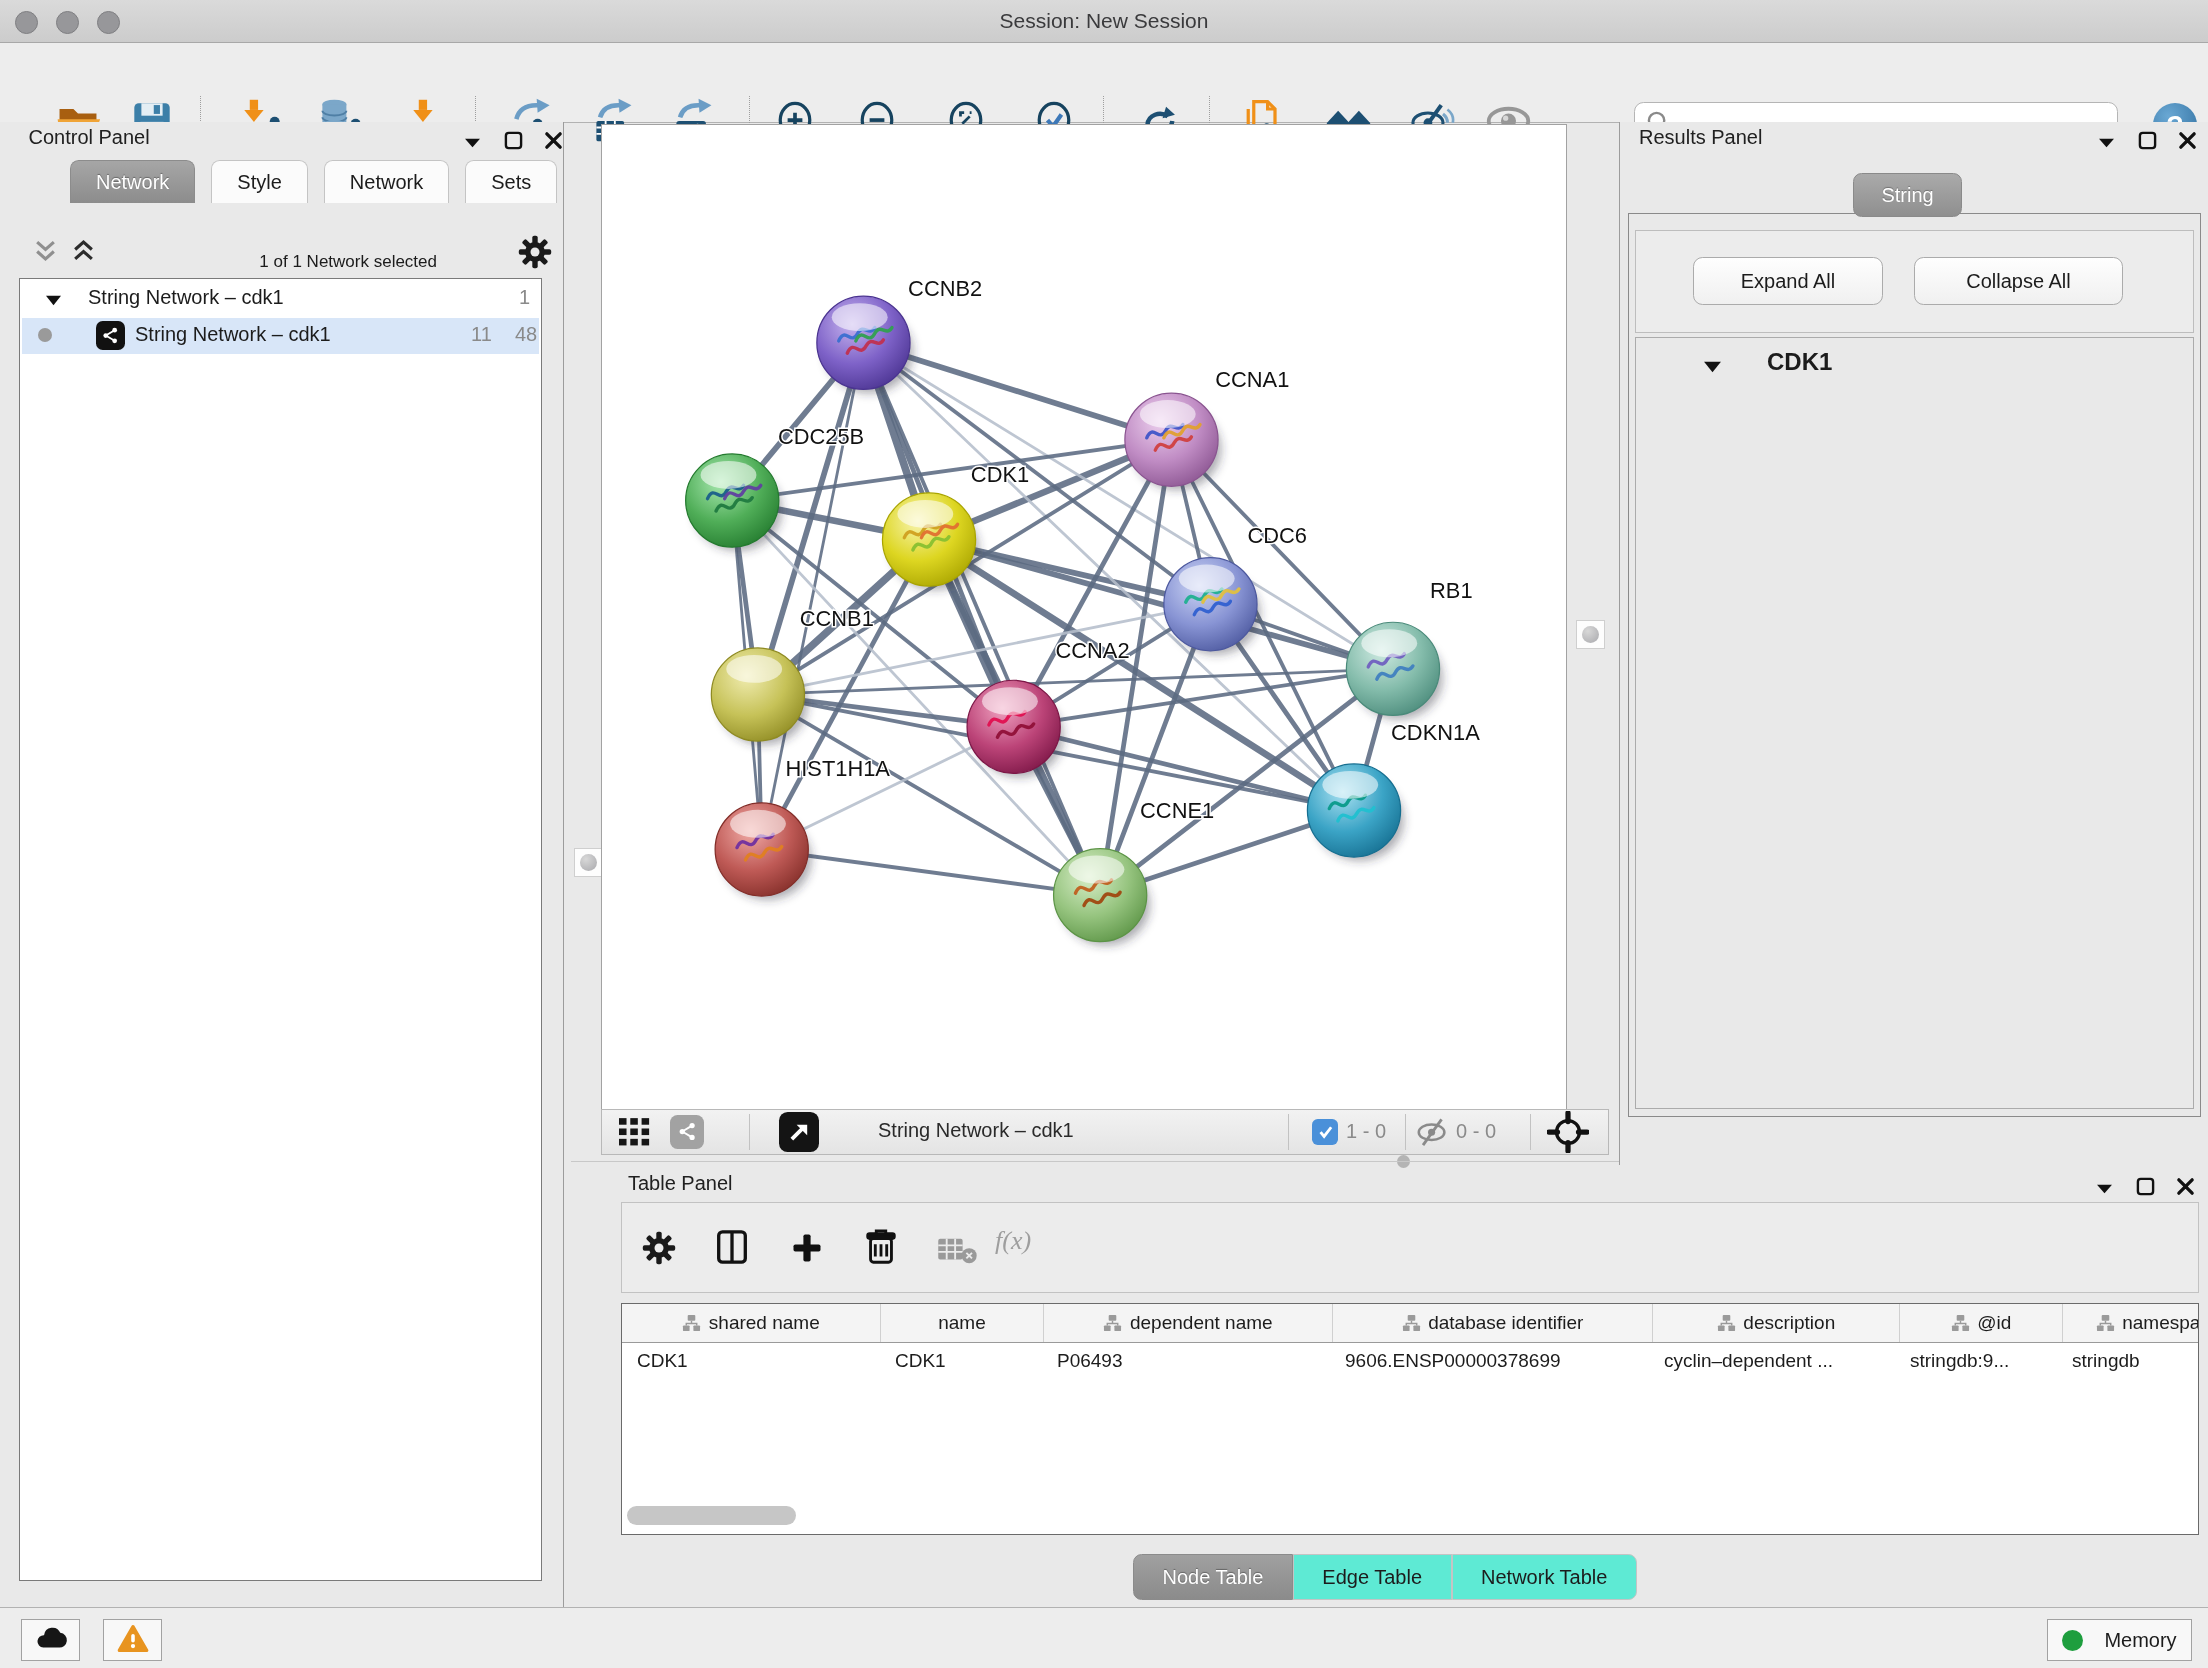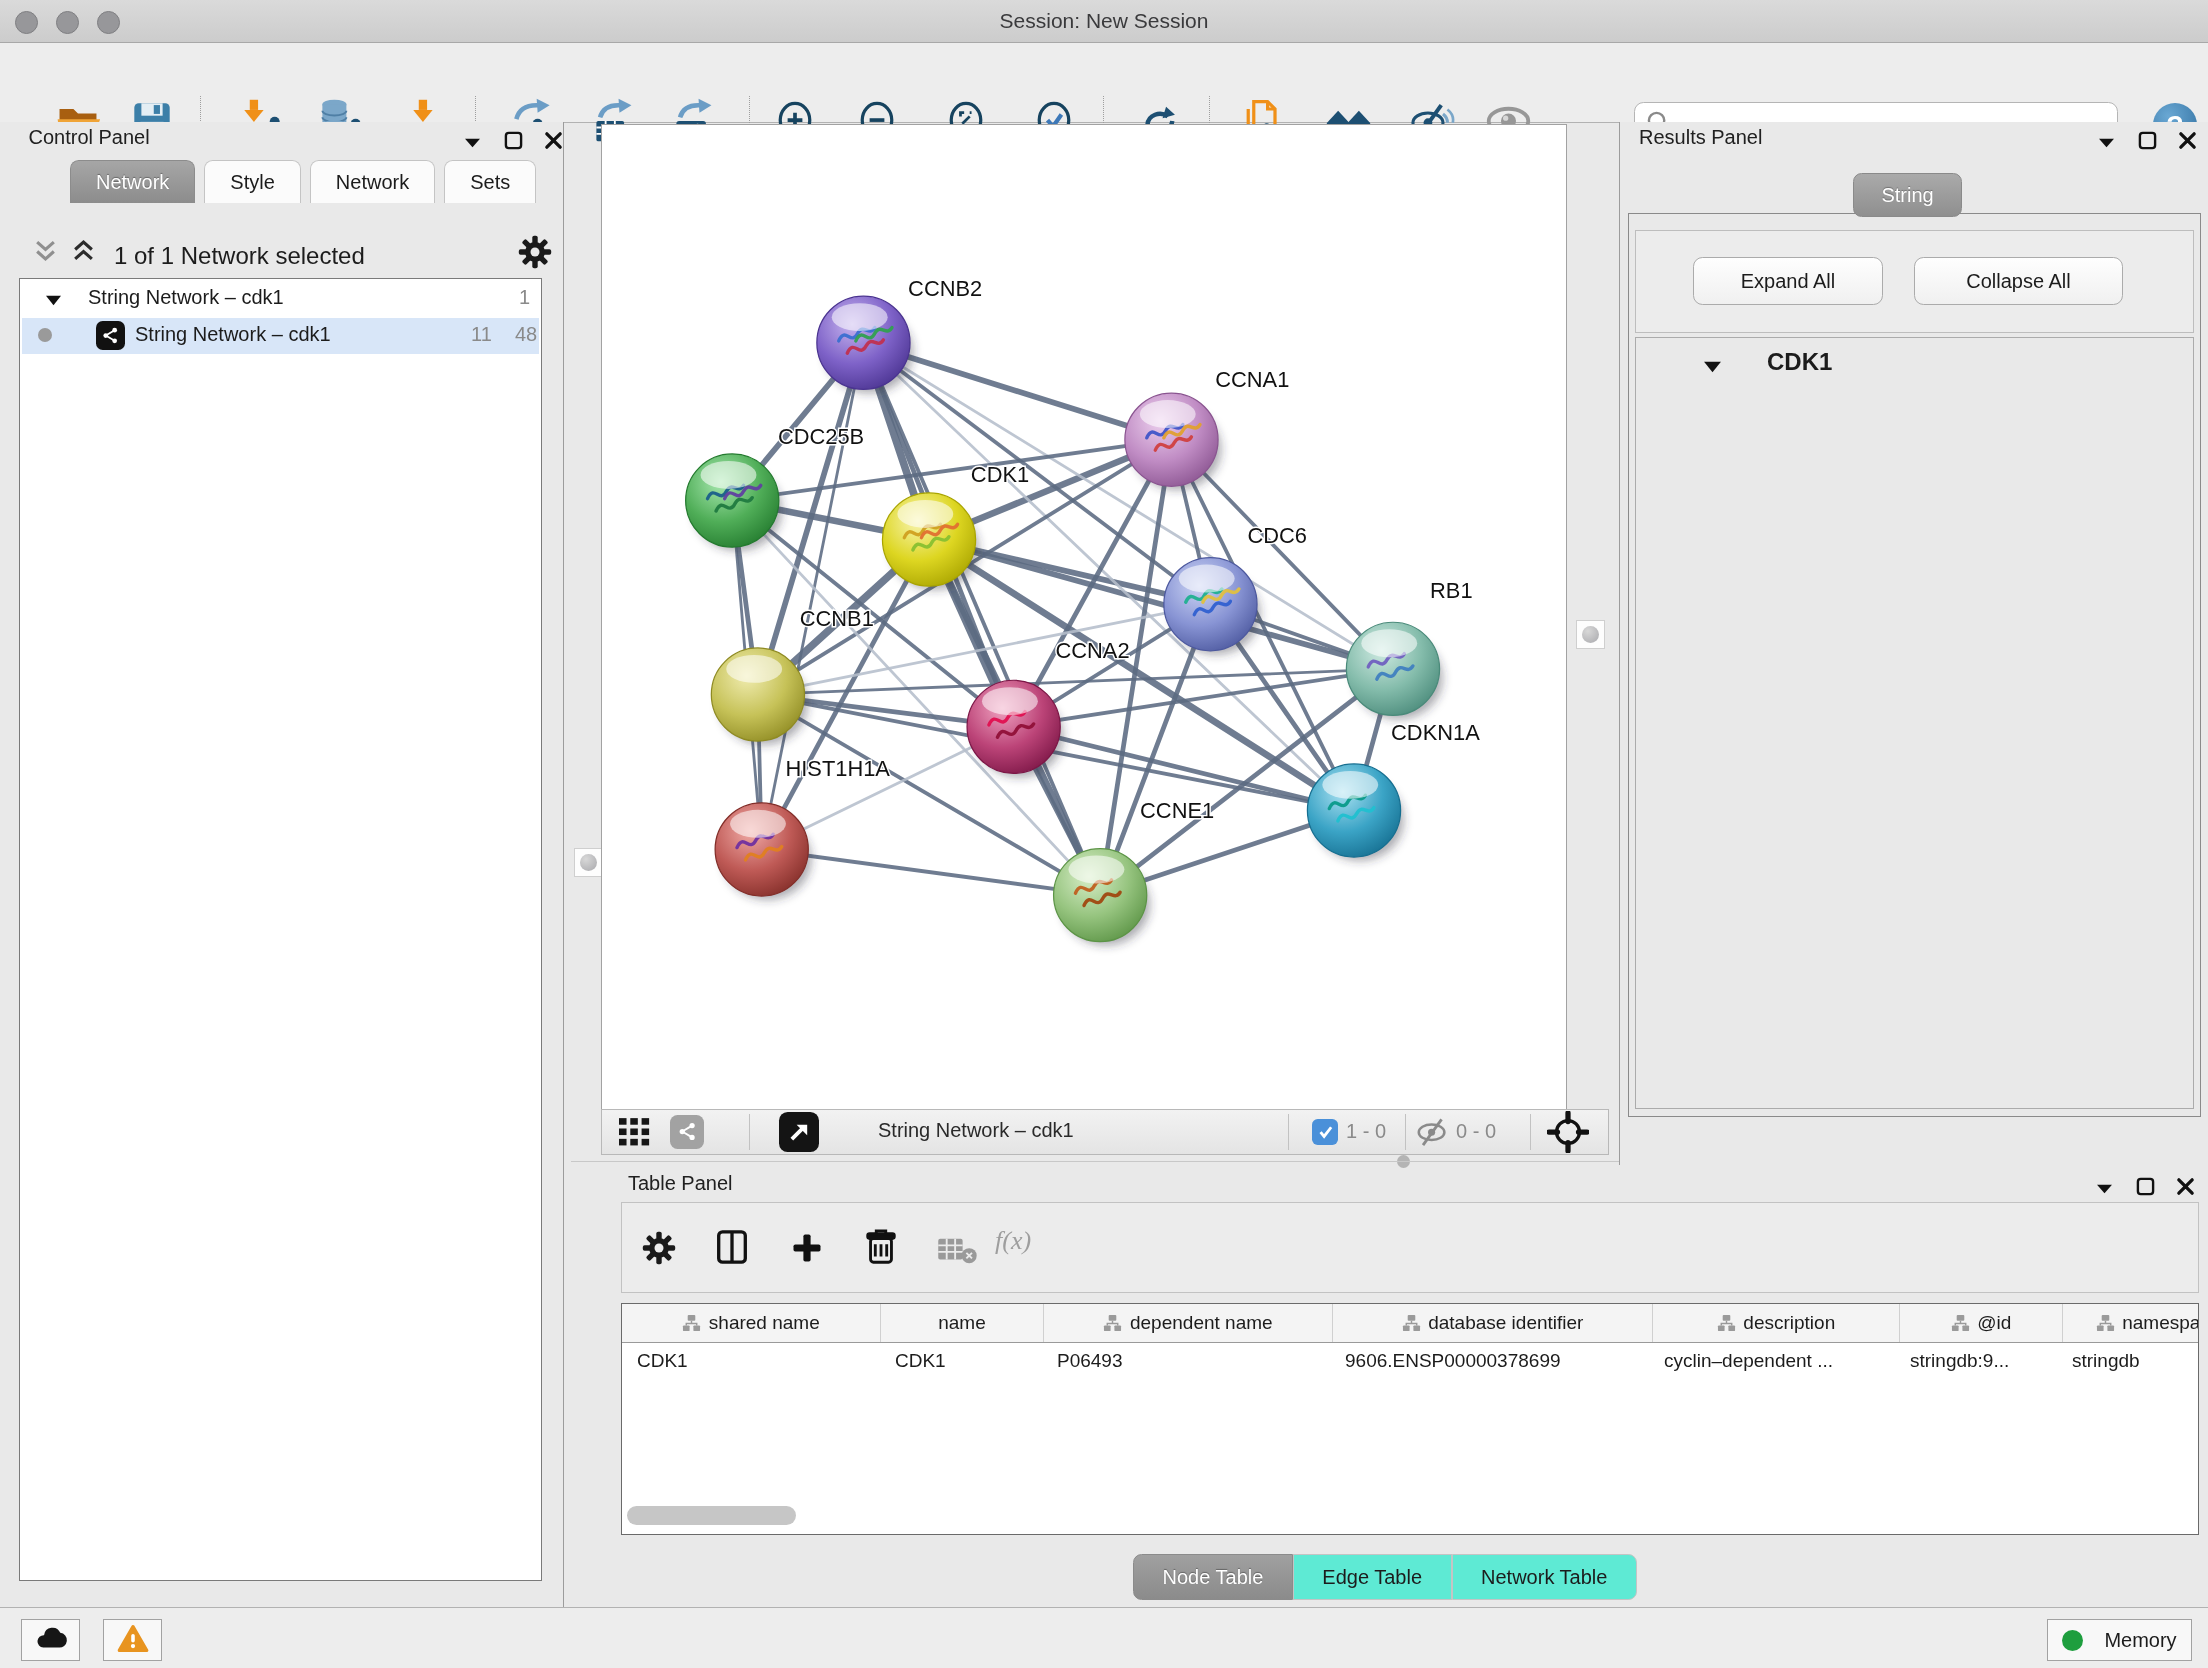--- a/index.html
+++ b/index.html
@@ -14,21 +14,21 @@
   .tbtn{position:absolute;top:56px;width:49px;height:49px;display:flex;align-items:center;justify-content:center;}
   .tsep{position:absolute;top:53px;height:55px;width:0;border-left:1.9px dotted #9e9e9e;}
   #search-wrap{position:absolute;left:1634px;top:59px;width:482px;height:44px;background:#fff;border:1px solid #b5b5b5;border-radius:9.5px;display:flex;align-items:center;}
   #search-input{border:none;outline:none;flex:1;height:38px;font-size:19px;background:transparent;font-family:"Liberation Sans",sans-serif;}
   #help-btn{position:absolute;left:2153px;top:60px;width:44px;height:44px;border-radius:50%;background:radial-gradient(circle at 35% 30%,#6aa8d4,#2f6e9e);color:#fff;font-weight:bold;font-size:28.5px;display:flex;align-items:center;justify-content:center;}
   
   .panel-title{font-size:20px;color:#202020;}
   .wctl{position:absolute;display:flex;gap:21px;align-items:center;}
   
   #control-panel{left:0;top:122px;width:563px;height:1486px;background:#e9e9e9;border-right:1px solid #9c9c9c;}
-  .cptab{height:42px;line-height:42px;padding:0 25px;background:#fbfbfb;border:1px solid #c4c4c4;border-bottom:none;border-radius:8.6px 8.6px 0 0;margin-right:9px;font-size:20px;}
+  .cptab{height:42px;line-height:42px;padding:0 25px;background:#fbfbfb;border:1px solid #c4c4c4;border-bottom:none;border-radius:8.6px 8.6px 0 0;margin-right:16px;font-size:20px;}
   .cptab.active{background:linear-gradient(#a6a6a6,#8c8c8c);color:#fff;text-shadow:0 -1px 1px rgba(0,0,0,.35);border-color:#8c8c8c;}
   #cp-tree{left:19px;top:278px;width:521px;height:1301px;background:#fff;border:1.9px solid #7a7a7a;}
   #cp-row2{left:22px;top:318px;width:517px;height:36px;background:#d8e6f8;}
   .badge-share{position:absolute;width:28.5px;height:28.5px;background:#111;border-radius:6.7px;display:flex;align-items:center;justify-content:center;}
   .count{color:#8a8a8a;}
   .handle-sq{position:absolute;width:27px;height:27px;background:#fdfdfd;border:1px solid #cfcfcf;display:flex;align-items:center;justify-content:center;}
   .handle-dot{width:17px;height:17px;border-radius:50%;background:radial-gradient(circle at 35% 30%,#d8d8d8,#a8a8ac);}
   
   #net-canvas{left:601px;top:124px;width:964px;height:985px;background:#fff;border:1px solid #a2a2a2;}
   #net-toolbar{left:601px;top:1109px;width:1006px;height:44px;background:linear-gradient(#f2f2f2,#e4e4e4);border:1px solid #b8b8b8;}
@@ -265,21 +265,21 @@
       <div class="cptab">Style</div>
       <div class="cptab">Network</div>
       <div class="cptab">Sets</div>
     </div>
   <div class="abs" style="left:32px;top:238px"><svg width="27" height="25" viewBox="0 0 24 24" fill="none" stroke="#8f8f8f" stroke-width="3">
         <path d="M4 4l8 7 8-7M4 13l8 7 8-7"></path>
       </svg></div>
   <div class="abs" style="left:70px;top:238px"><svg width="27" height="25" viewBox="0 0 24 24" fill="none" stroke="#2c2c2c" stroke-width="3">
         <path d="M4 20l8-7 8 7M4 11l8-7 8 7"></path>
       </svg></div>
-  <div class="abs" style="left:114px;top:242px;width:323px;text-align:left;font-size:24px">1 of 1 Network selected</div>
+  <div class="abs" style="left:114px;top:252px;width:323px;text-align:right;font-size:17px">1 of 1 Network selected</div>
   <div class="abs" style="left:517px;top:234px"><svg width="36" height="36" viewBox="0 0 40 40">
         <g fill="#1a1a1a">
           <rect x="17" y="2" width="6" height="36" rx="2"></rect>
           <rect x="2" y="17" width="36" height="6" rx="2"></rect>
           <rect x="17" y="2" width="6" height="36" rx="2" transform="rotate(45 20 20)"></rect>
           <rect x="17" y="2" width="6" height="36" rx="2" transform="rotate(-45 20 20)"></rect>
           <circle cx="20" cy="20" r="11"></circle>
         </g>
         <circle cx="20" cy="20" r="5" fill="#e9e9e9"></circle>
       </svg></div>

